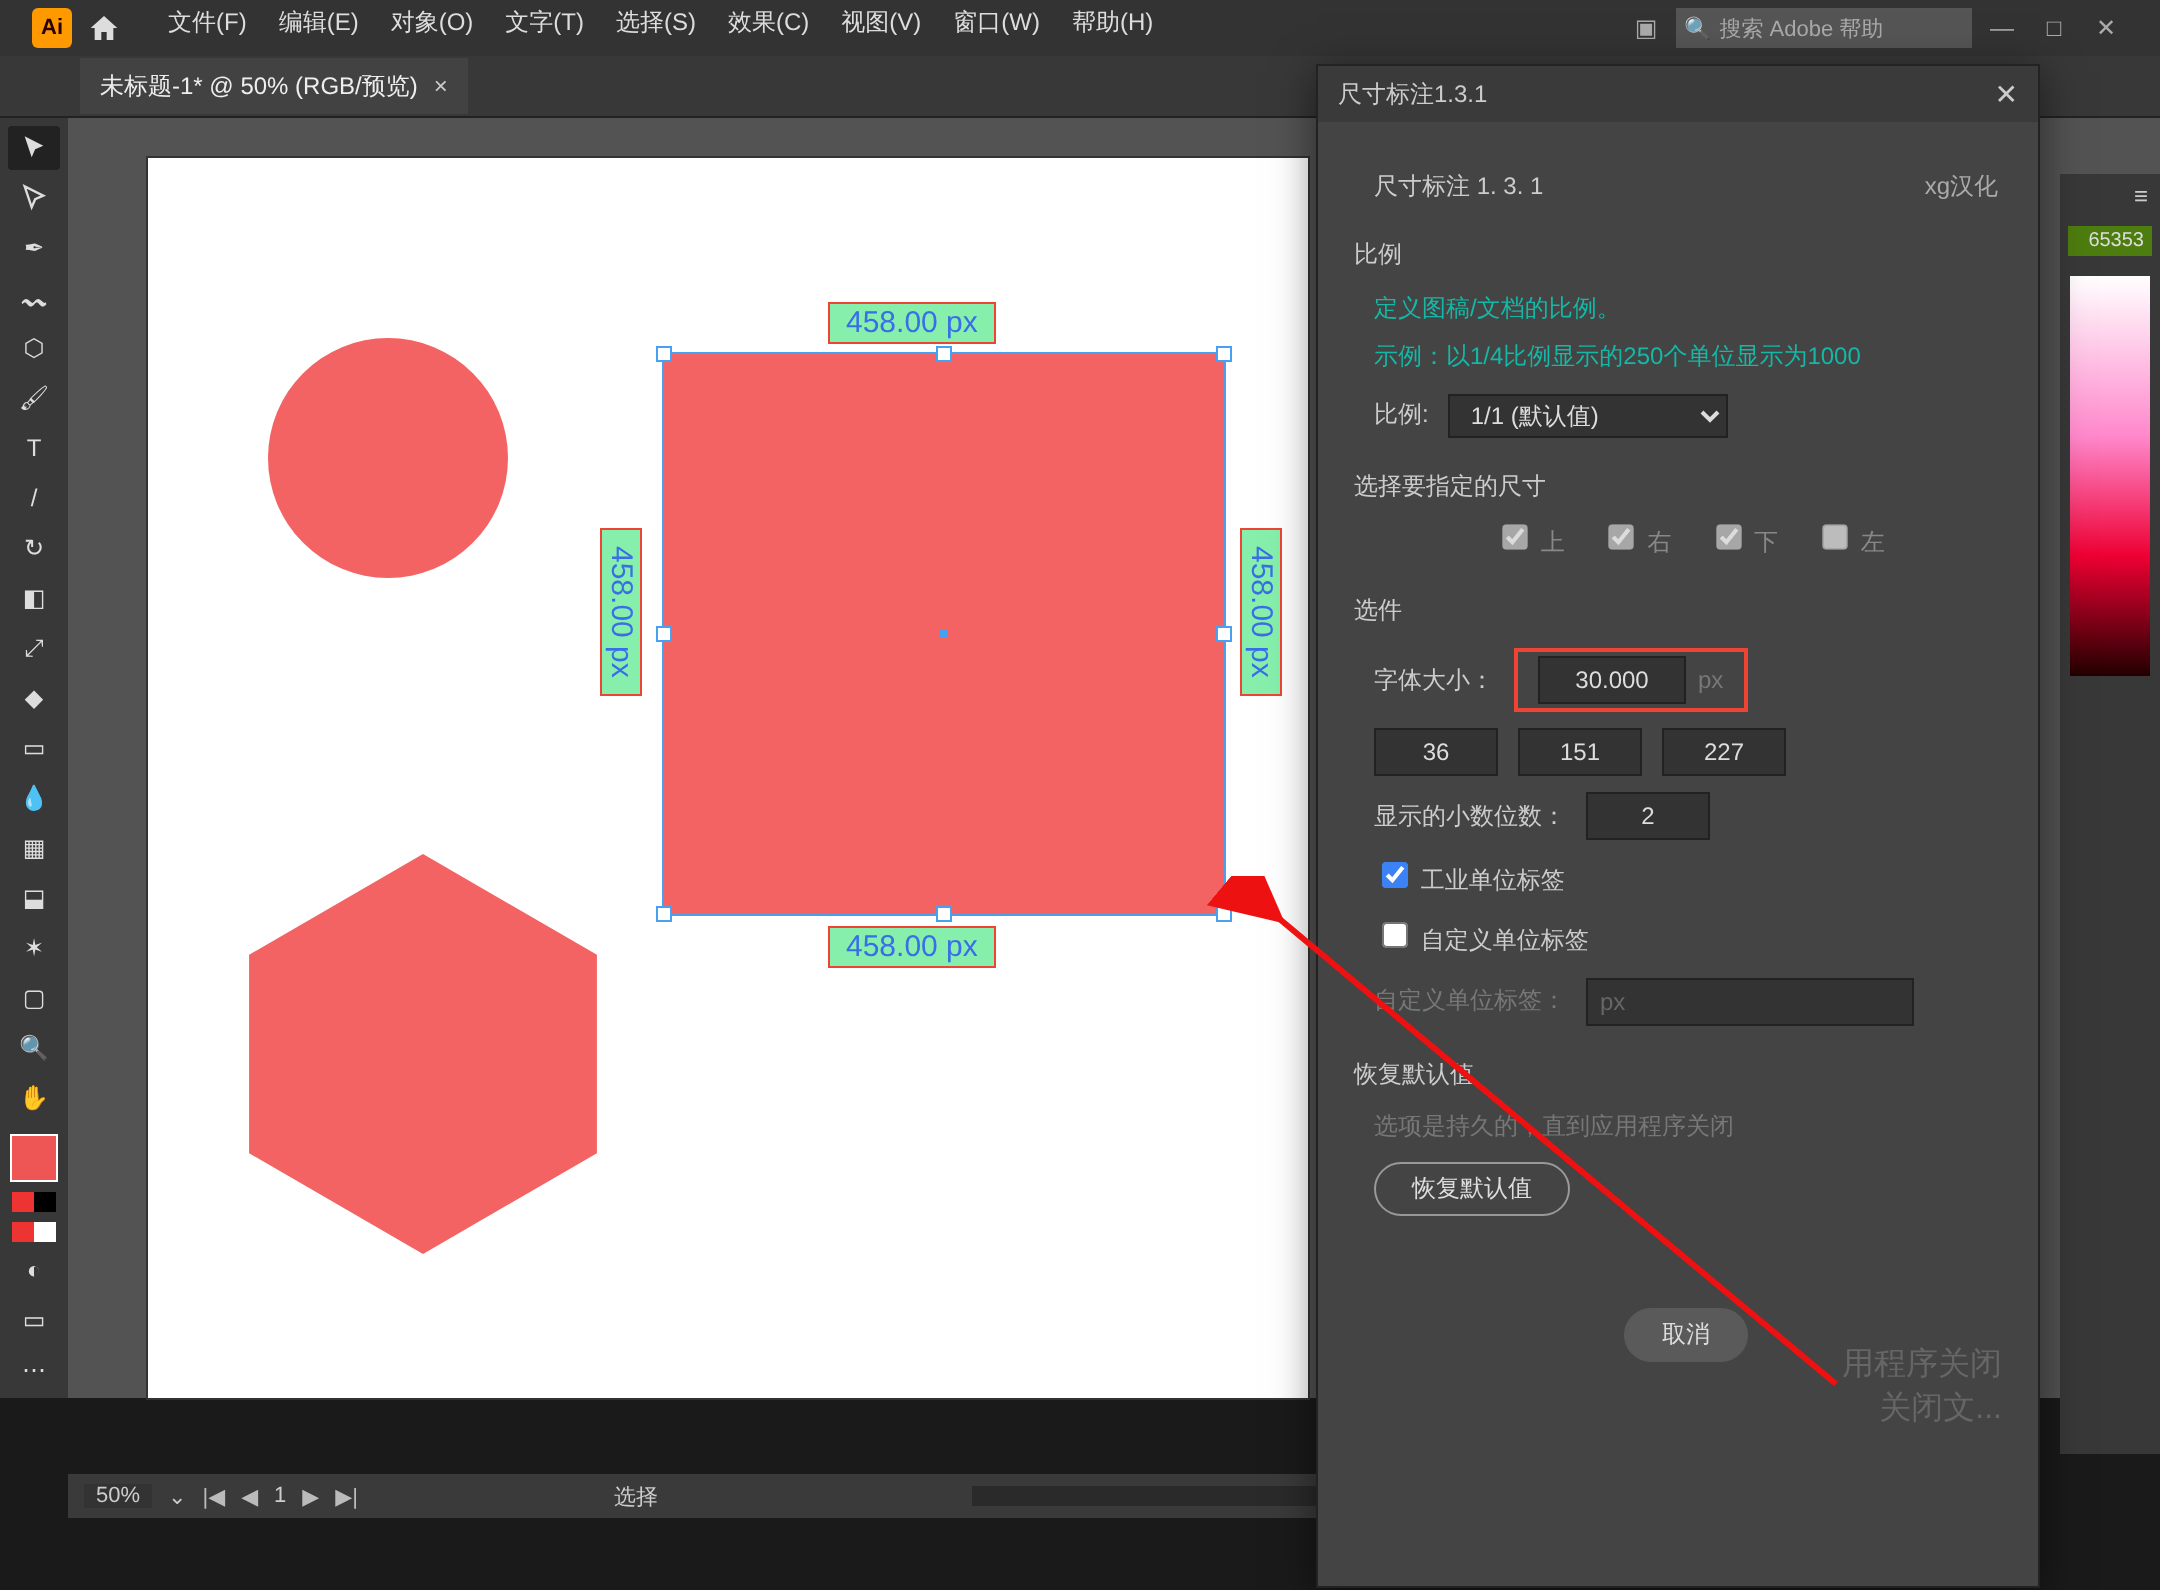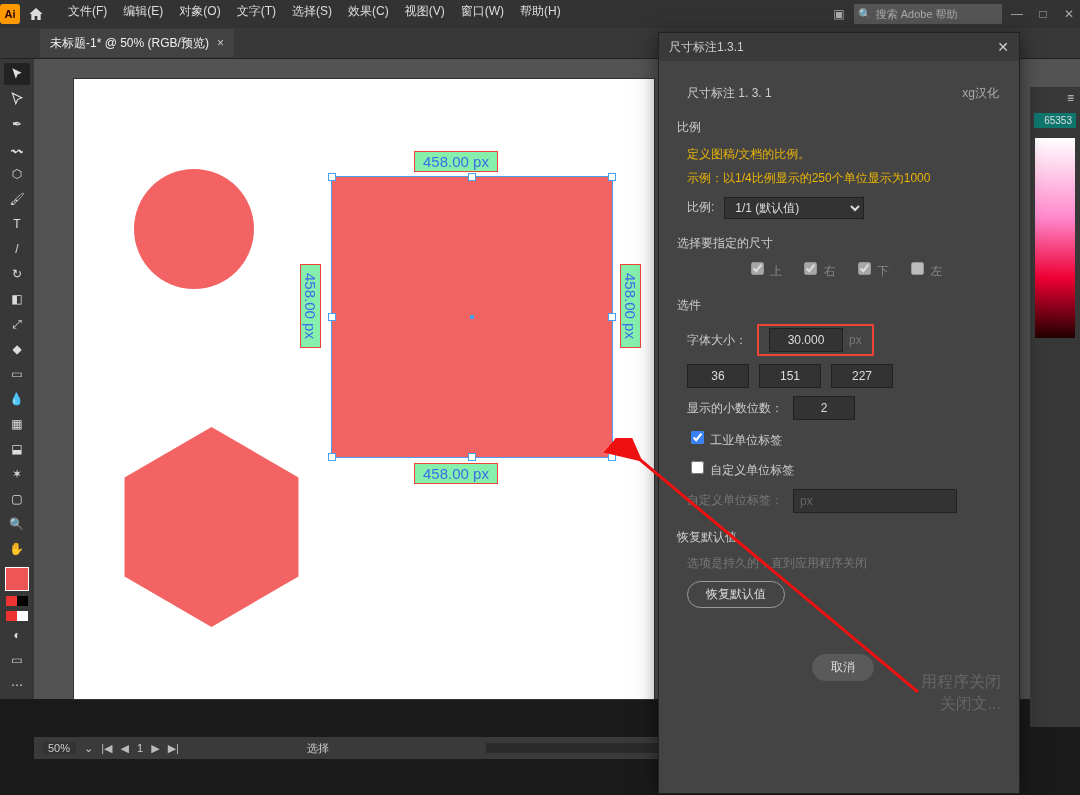--- a/index.html
+++ b/index.html
@@ -1,16 +1,16 @@
 <!DOCTYPE html>
 <html><head>
 <meta charset="utf-8">
 <style>
   html,body{margin:0;padding:0;width:1080px;height:795px;background:#1a1a1a;font-family:"Microsoft YaHei",Arial,sans-serif;font-size:12px;color:#ccc;overflow:hidden;user-select:none}
-  .menubar{height:28px;background:#333;display:flex;align-items:center;padding:0 0;gap:0}
+  .menubar{height:28px;background:#333;display:flex;align-items:center;padding:0 16px;gap:0}
   .menubar .app-logo{width:20px;height:20px;background:#ff9900;color:#2b0000;display:flex;align-items:center;justify-content:center;font-weight:bold;font-size:11px;border-radius:3px;margin-right:6px}
   .menubar .home-icon{width:20px;height:20px;color:#ddd;display:flex;align-items:center;justify-content:center;margin-right:14px}
   .menubar .menu-item{padding:0 8px;height:35px;line-height:28px;color:#ddd;cursor:default}
   .menubar .spacer{flex:1}
   .menubar .right{display:flex;align-items:center;gap:4px}
   .menubar .search{background:#555;height:20px;width:140px;display:flex;align-items:center;padding:0 4px;color:#aaa;font-size:11px}
   .menubar .winbtn{width:22px;height:20px;color:#aaa;display:flex;align-items:center;justify-content:center}
   .tabsbar{height:30px;background:#383838;display:flex;align-items:center;border-bottom:1px solid #222}
   .tabsbar .tab{background:#424242;height:28px;display:flex;align-items:center;padding:0 10px;gap:8px;color:#eee;font-size:12px;margin-left:40px}
   .tabsbar .tab .close{color:#ccc}
@@ -36,21 +36,21 @@
   .dim-label.v{writing-mode:vertical-rl;padding:8px 1px}
 
   .rightpanel{position:absolute;right:0;top:28px;width:50px;height:640px;background:#383838}
   .rightpanel .gradient{width:40px;height:200px;margin:10px auto;background:linear-gradient(180deg,#fff 0,#f8c 40%,#e03 70%,#200 100%)}
 
   .dialog{position:absolute;left:658px;top:32px;width:360px;height:760px;background:#444;border:1px solid #222;box-shadow:0 4px 20px rgba(0,0,0,.5);color:#ccc}
   .dialog .dtitle{height:28px;background:#3a3a3a;display:flex;align-items:center;padding:0 10px;font-size:12px}
   .dialog .dtitle .closeD{margin-left:auto;color:#ccc;font-size:14px}
   .dialog .dbody{padding:14px 20px 0 28px;font-size:12px;line-height:1.7}
   .dialog .sec-h{color:#ccc;margin:14px 0 6px -10px}
-  .dialog .sub{color:#eab308;margin-bottom:4px}
+  .dialog .sub{color:#14b8a6;margin-bottom:4px}
   .dialog .row{display:flex;align-items:center;gap:10px;margin:8px 0}
   .dialog select,.dialog input[type=text]{background:#333;color:#ddd;border:1px solid #222;height:22px;font-size:12px;padding:0 6px}
   .dialog input[type=checkbox]{accent-color:#3b82f6}
   .dialog .cbrow{display:flex;gap:18px;margin:4px 0 4px 60px}
   .dialog .cbrow label{color:#888}
   .dialog .redbox{border:2px solid #e43;padding:2px 10px;display:inline-flex;align-items:center;gap:6px}
   .dialog .field-short{width:48px;text-align:center}
   .dialog .btn{background:transparent;border:1px solid #999;color:#ddd;border-radius:14px;padding:4px 18px;font-size:12px}
   .dialog .btn.solid{background:#5a5a5a;border-color:#5a5a5a}
   .dialog .muted{color:#777}
@@ -180,21 +180,21 @@
     <span class="navbtn">◀</span>
     <span>1</span>
     <span class="navbtn">▶</span>
     <span class="navbtn">▶|</span>
     <span style="margin-left:120px">选择</span>
     <div class="scrolltrack"></div>
   </div>
 
   <div class="rightpanel">
     <div style="text-align:right;padding:4px 6px;color:#ccc">≡</div>
-    <div style="background:#0f766e;color:#ddd;font-size:10px;text-align:right;padding:2px 4px;margin:4px">65353</div>
+    <div style="background:#4d7c0f;color:#ddd;font-size:10px;text-align:right;padding:2px 4px;margin:4px">65353</div>
     <div class="gradient"></div>
   </div>
 </div>
 
 <div class="dialog">
   <div class="dtitle">
     <span>尺寸标注1.3.1</span>
     <span class="closeD">✕</span>
   </div>
   <div class="dbody">

